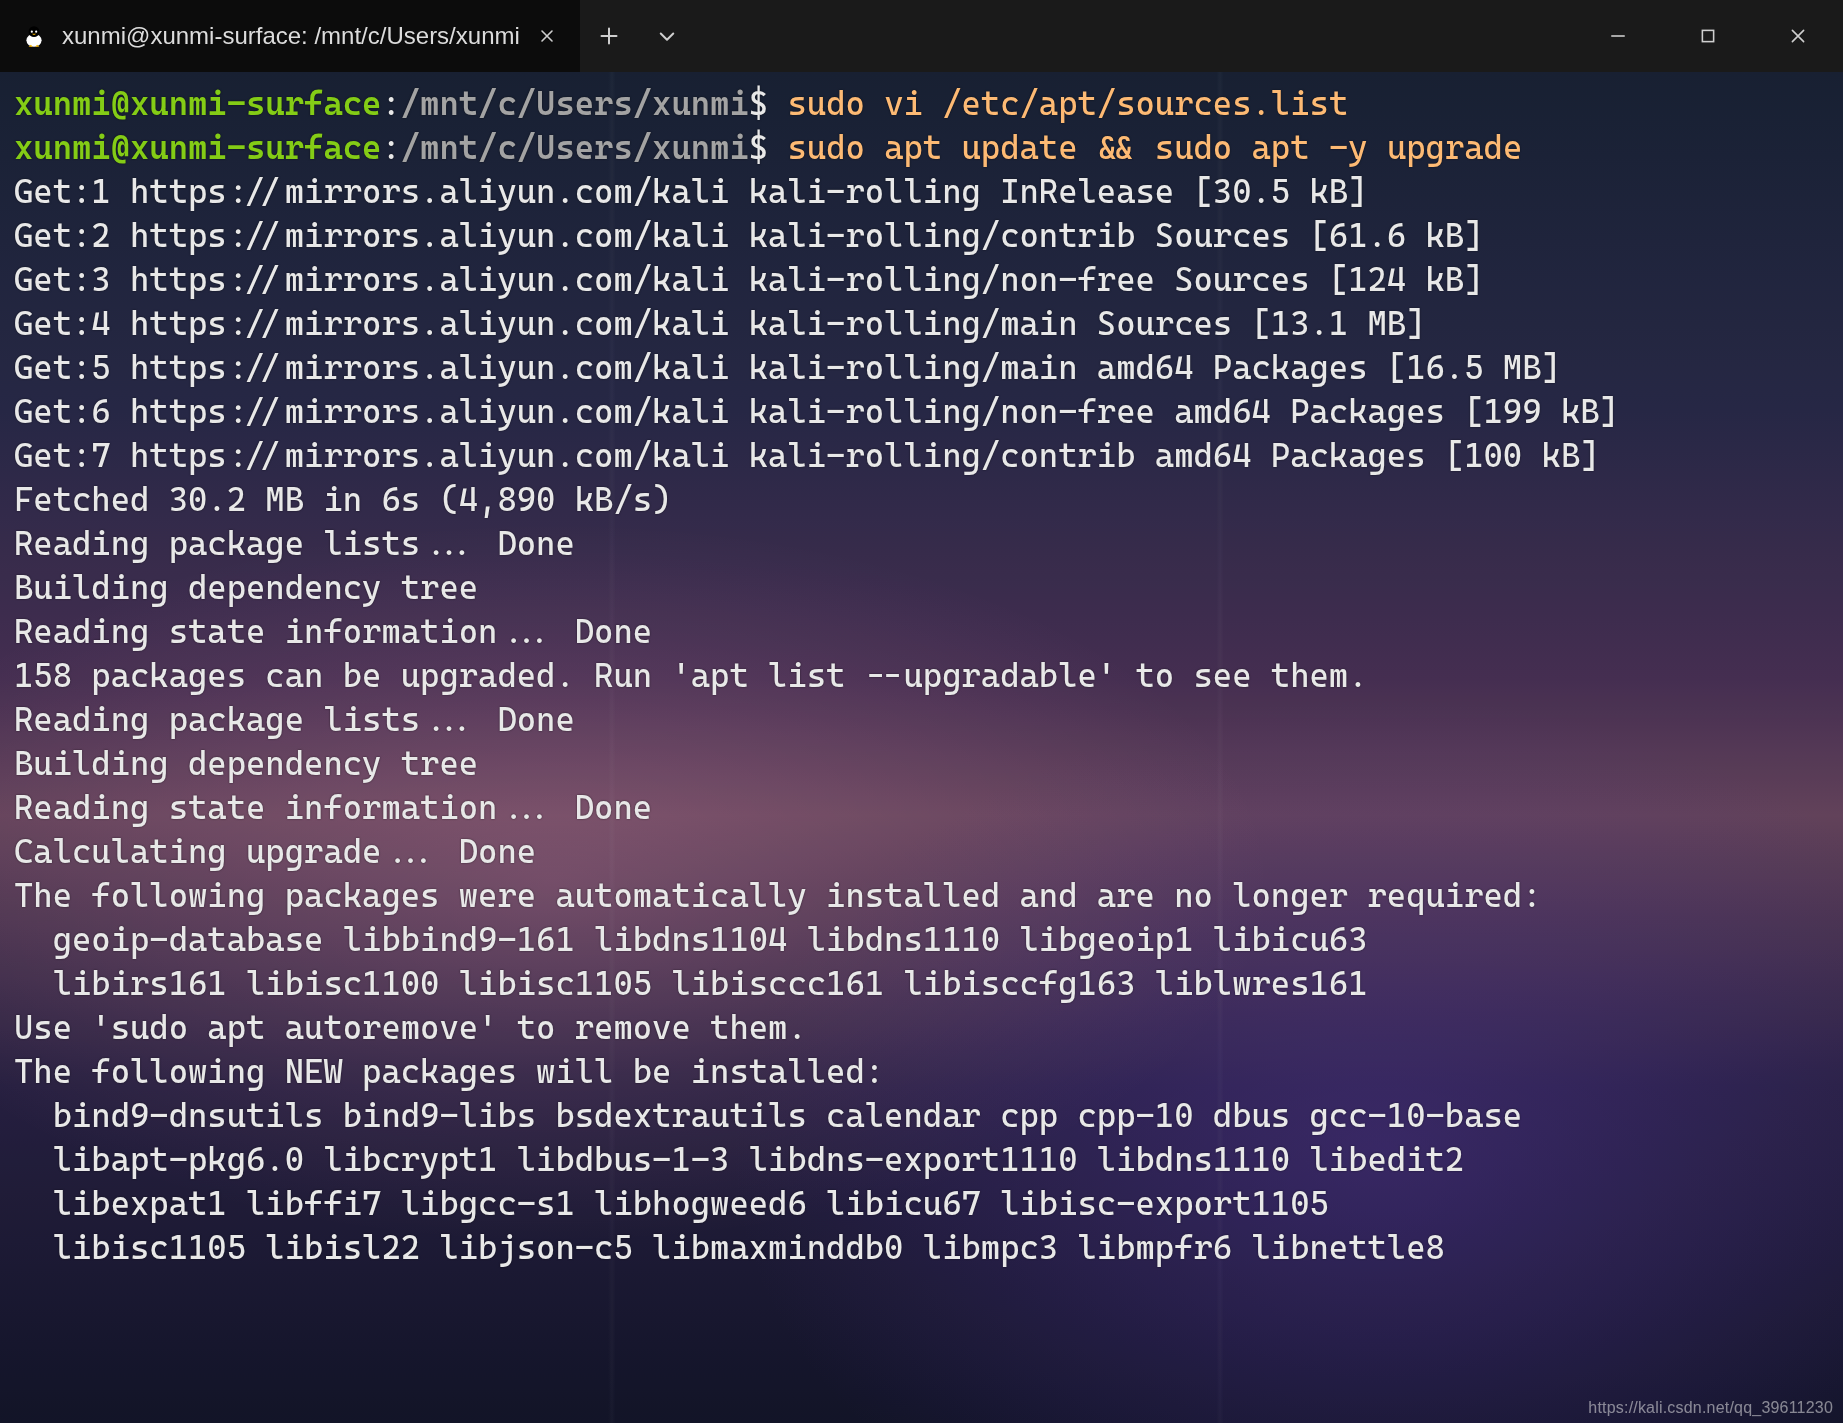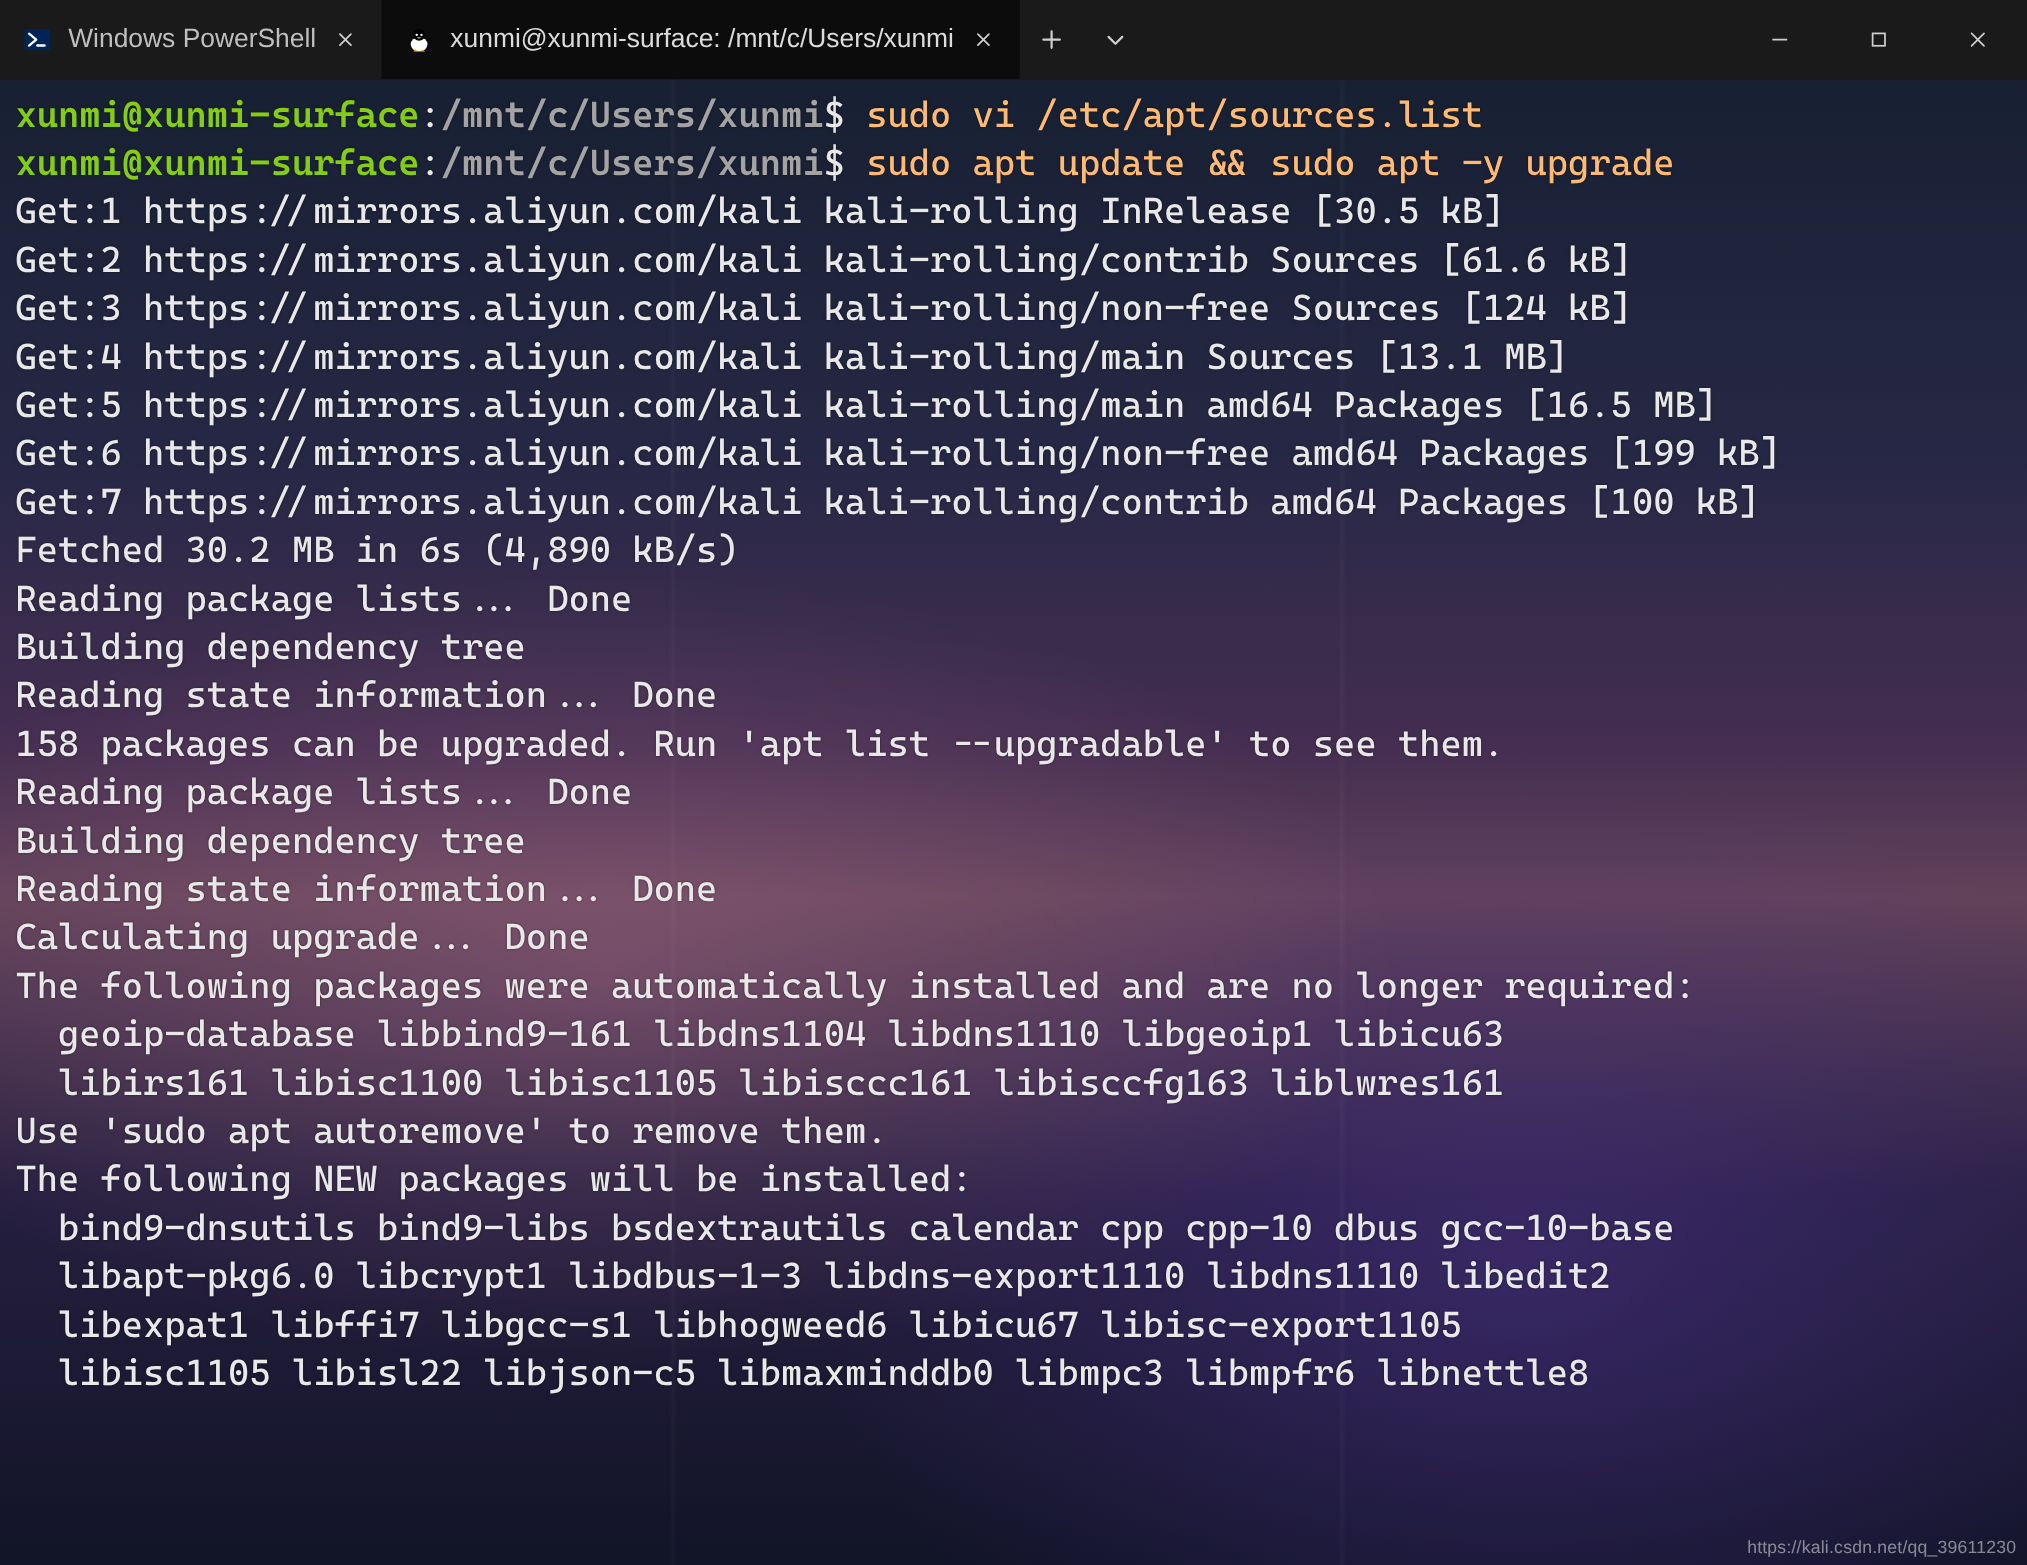--- a/index.html
+++ b/index.html
@@ -113,35 +113,20 @@
     color: rgba(230,230,230,0.55);
     letter-spacing: 0.2px;
   }
 </style>
 </head>
 <body>
 
 <div class="titlebar">
   <div class="tabs">
 
-    <div class="tab inactive">
-      <span class="tab-icon">
-        <svg viewBox="0 0 24 24" width="26" height="26">
-          <rect x="1" y="3" width="22" height="18" rx="2" fill="#012456"></rect>
-          <path d="M5 7 L11 12 L5 17" stroke="#fff" stroke-width="2" fill="none" stroke-linecap="round" stroke-linejoin="round"></path>
-          <line x1="12" y1="17" x2="18" y2="17" stroke="#fff" stroke-width="2" stroke-linecap="round"></line>
-        </svg>
-      </span>
-      <span class="tab-label">Windows PowerShell</span>
-      <span class="tab-close">
-        <svg viewBox="0 0 16 16" width="16" height="16">
-            <path d="M3 3 L13 13 M13 3 L3 13" stroke="currentColor" stroke-width="1.6" stroke-linecap="round"></path>
-          </svg>
-      </span>
-    </div>
 
     <div class="tab active">
       <span class="tab-icon">
         <svg viewBox="0 0 24 24" width="26" height="26">
           <ellipse cx="12" cy="16" rx="7" ry="6" fill="#fff"></ellipse>
           <ellipse cx="12" cy="8" rx="5" ry="5" fill="#000"></ellipse>
           <circle cx="10" cy="8" r="1" fill="#fff"></circle>
             <circle cx="14" cy="8" r="1" fill="#fff"></circle>
           <path d="M9 20 L7 22 L11 22 Z M15 20 L13 22 L17 22 Z" fill="#f5b400"></path>
           <path d="M10 10 Q12 12 14 10" fill="#f5b400"></path>

